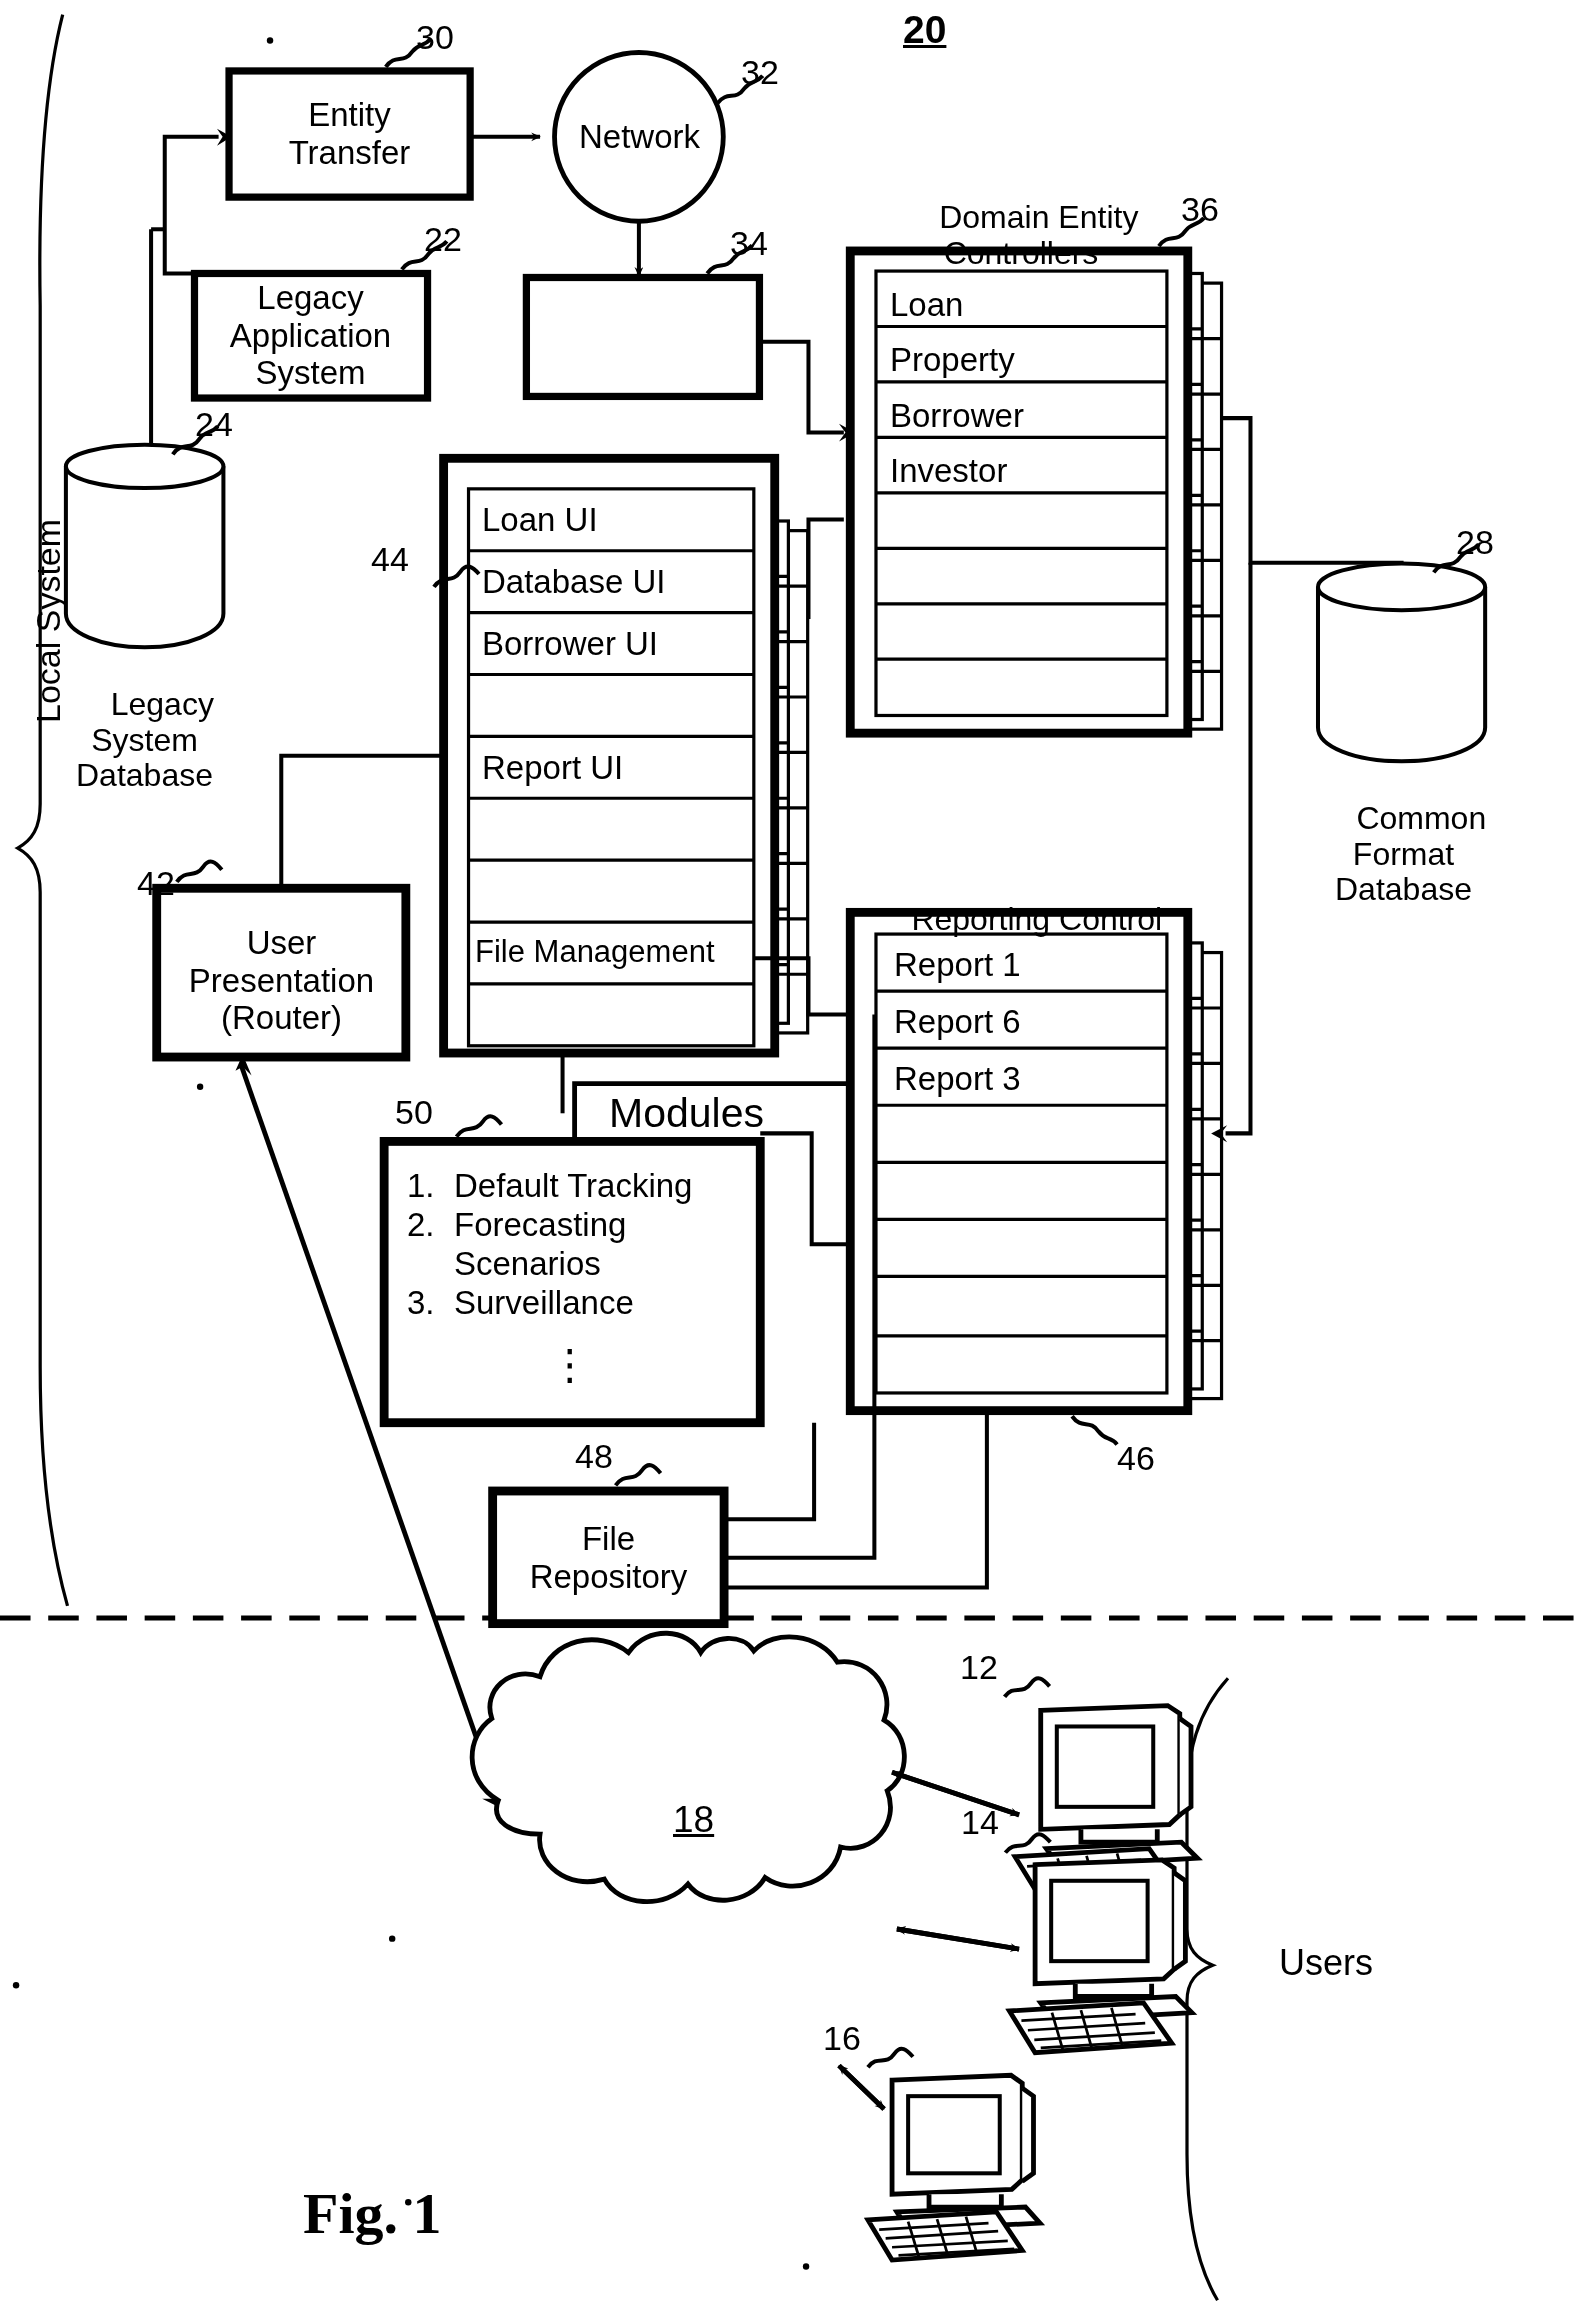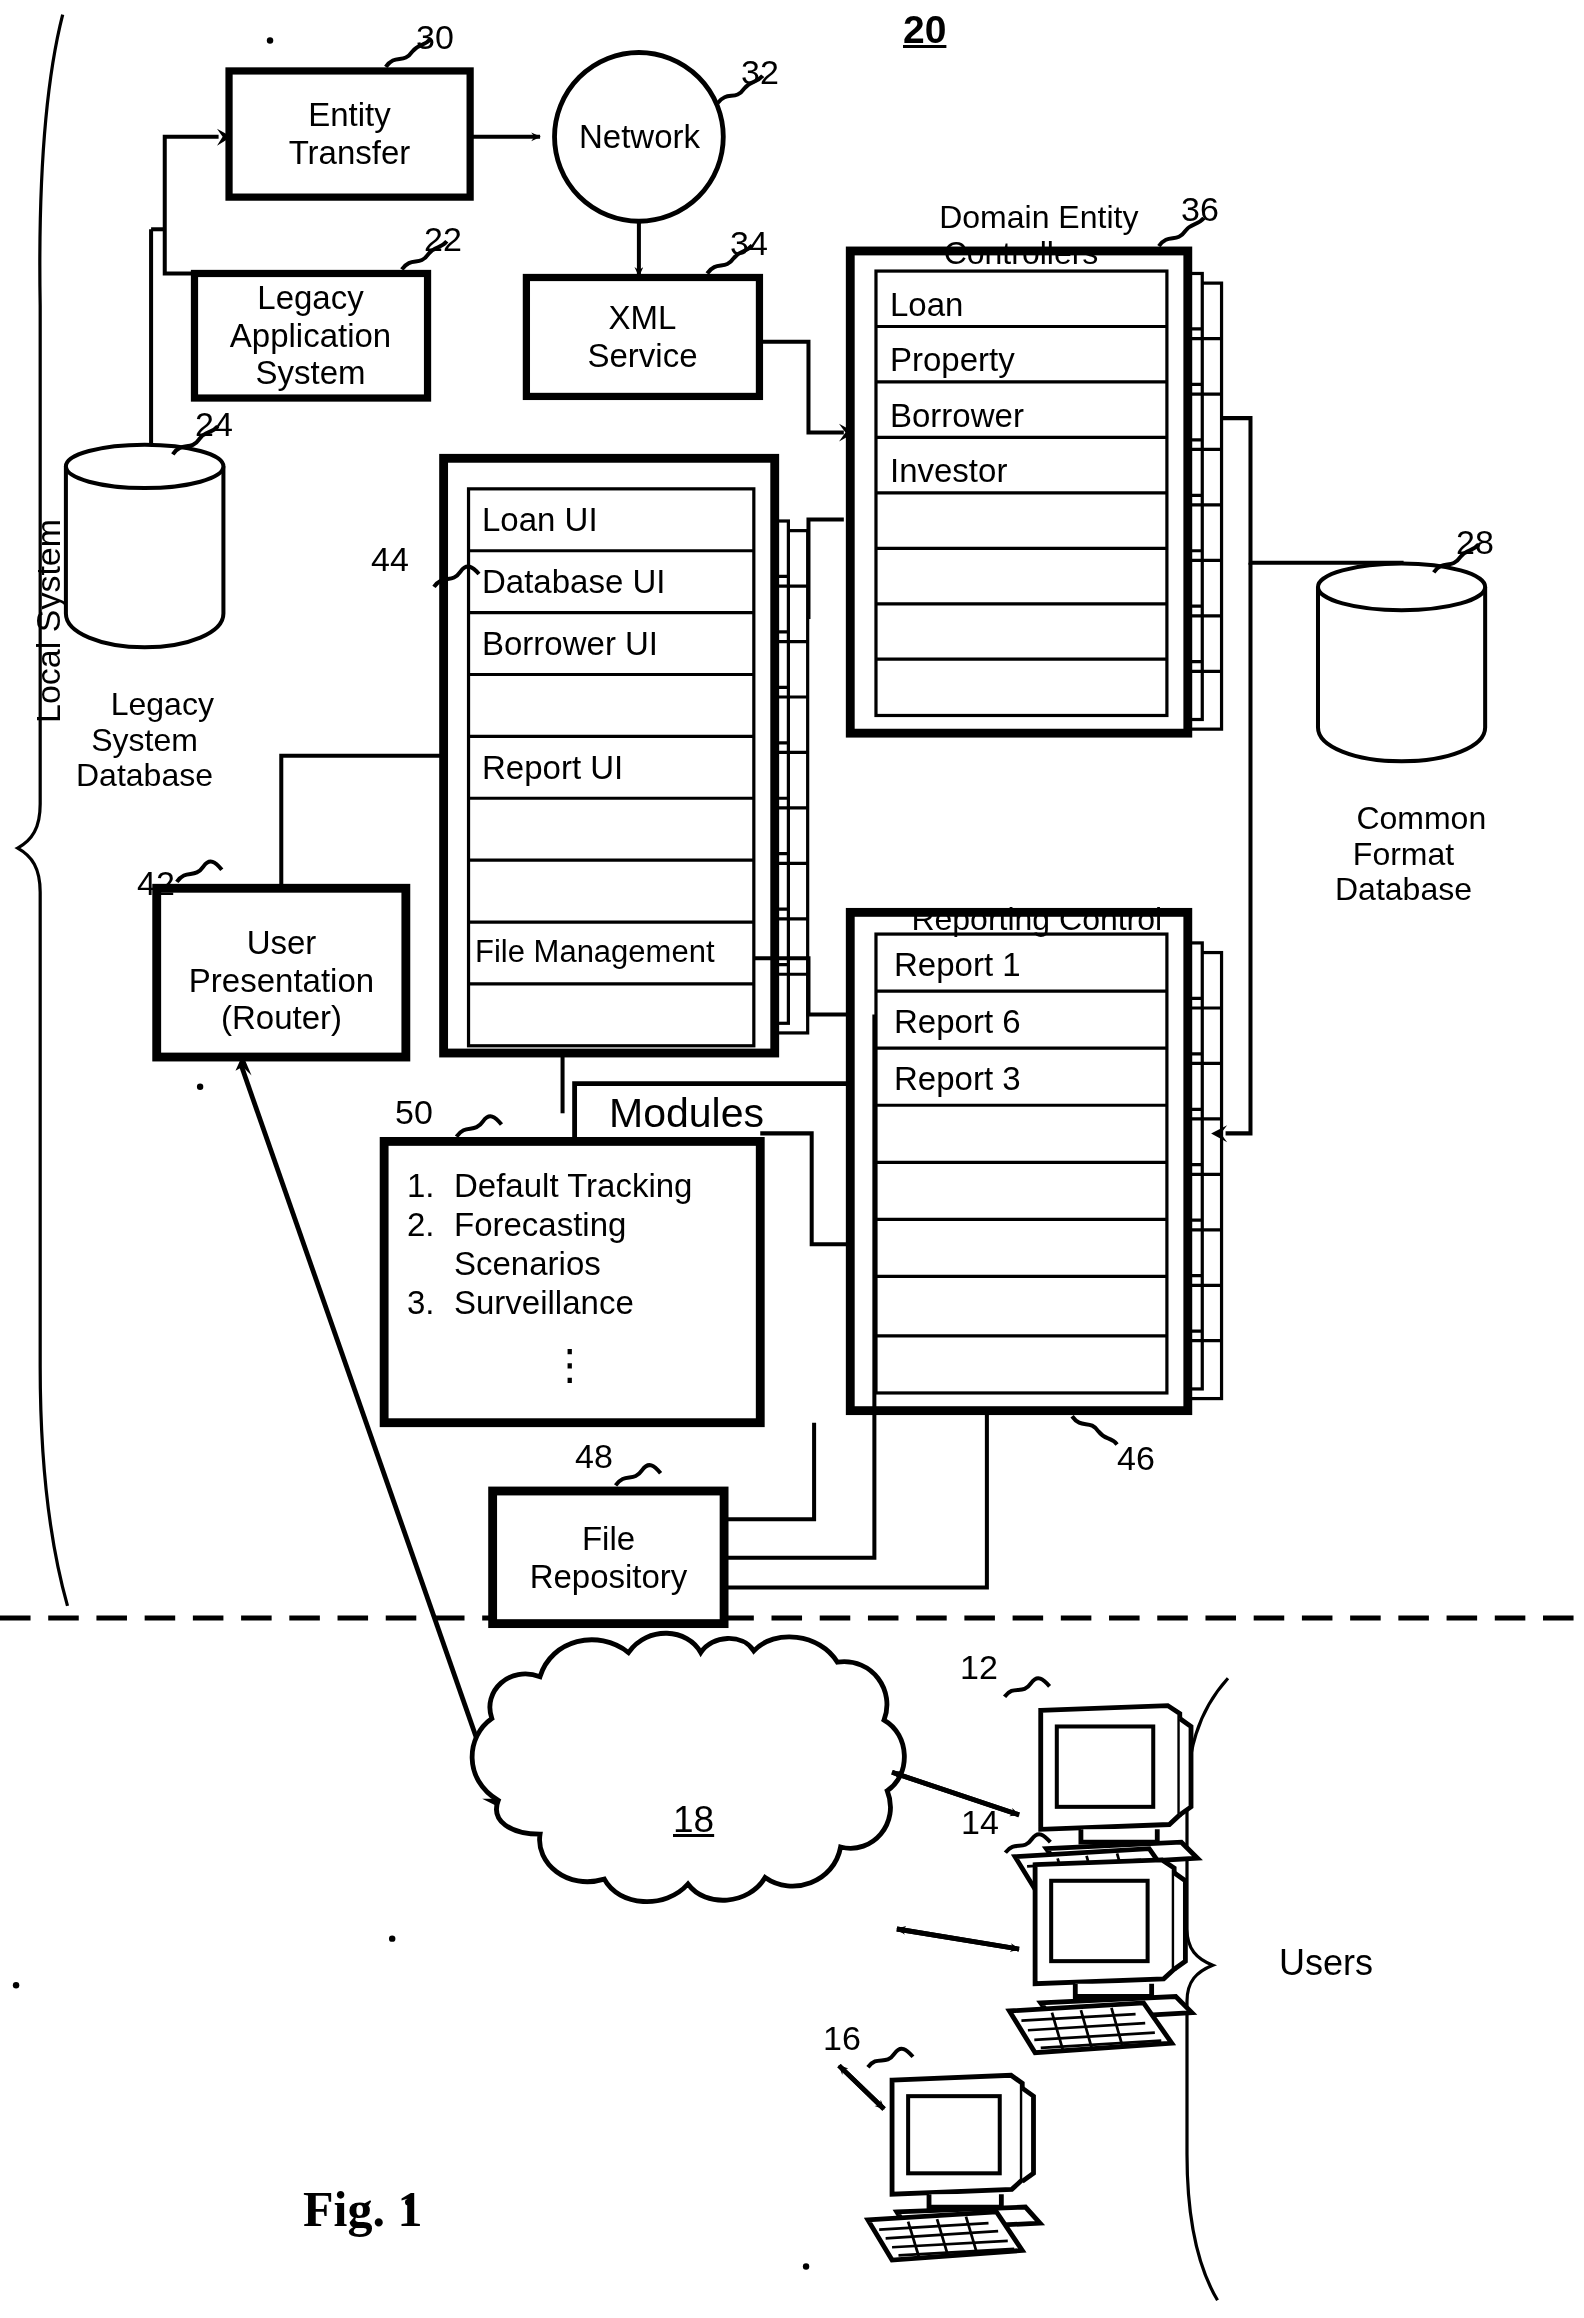--- a/index.html
+++ b/index.html
@@ -48,21 +48,21 @@
     line-height: 1.14;
   }
   .rowtext {
     position: absolute;
     font-size: 33px;
     line-height: 1;
   }
   .figlabel {
     position: absolute;
     font-family: "Liberation Serif", serif;
-    font-size: 50px;
+    font-size: 58px;
     font-weight: bold;
   }
   .vert {
     position: absolute;
     font-size: 34px;
     transform: rotate(-90deg);
     transform-origin: left top;
     white-space: nowrap;
   }
   .underline { text-decoration: underline; }
@@ -426,24 +426,20 @@
   </div>
   <div class="ref" style="left:741px; top:53px;">32</div>
 
   <div class="boxtext" style="left:194px; top:273px; width:233px; height:125px;">
     <span style="white-space:pre-line;">Legacy
 Application
 System</span>
   </div>
   <div class="ref" style="left:424px; top:220px;">22</div>
 
-  <div class="boxtext" style="left:526px; top:277px; width:233px; height:119px;">
-    <span style="white-space:pre-line;">XML
-Service</span>
-  </div>
   <div class="ref" style="left:730px; top:224px;">34</div>
 
   <div class="lbl ctr" style="left:24px; top:651px; width:241px;">
     <span style="white-space:pre-line;">Legacy
 System
 Database</span>
   </div>
   <div class="ref" style="left:195px; top:405px;">24</div>
 
   <div class="lbl ctr" style="left:1283px; top:765px; width:241px;">

